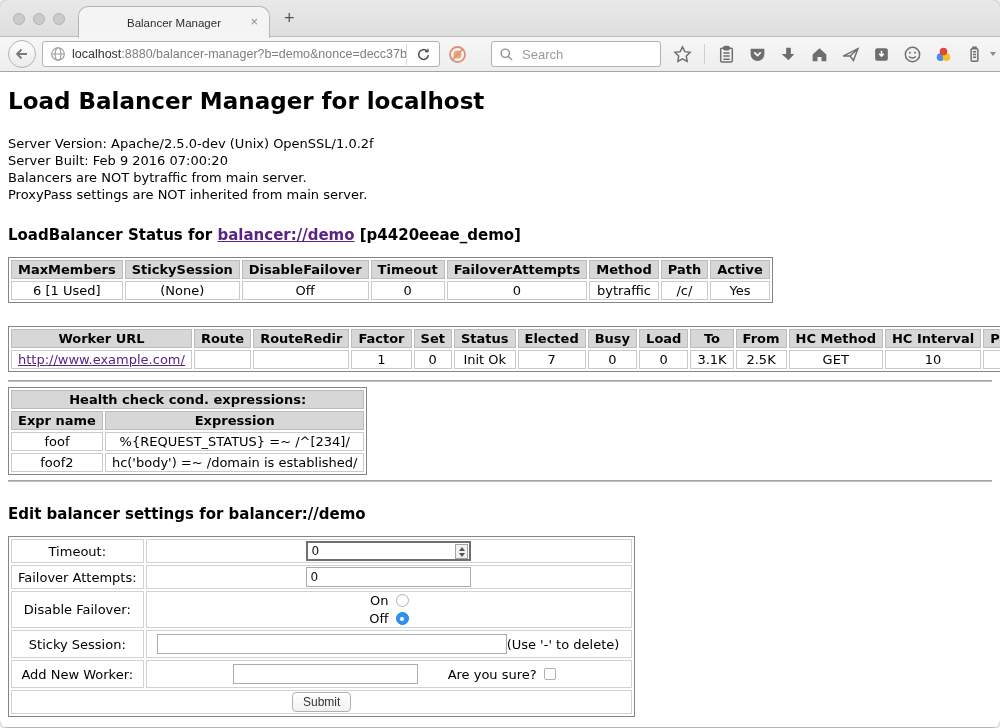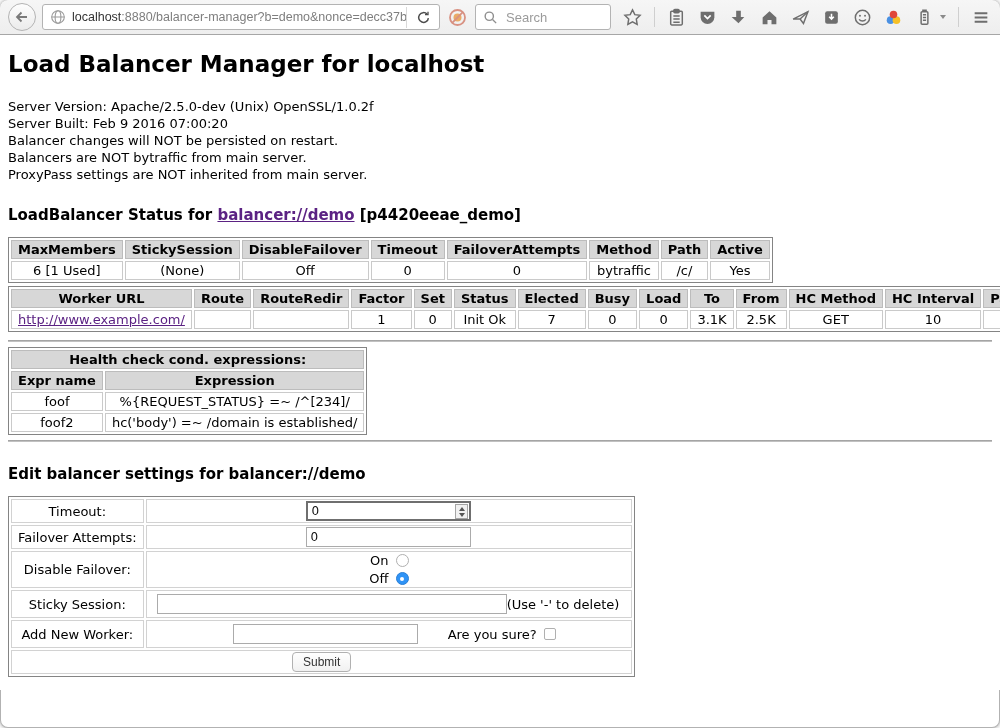--- a/index.html
+++ b/index.html
@@ -22,40 +22,40 @@
   .toolbar { height:35px; background:linear-gradient(#f6f6f6,#eeeeee); border-bottom:1px solid #a6a6a6;
              display:flex; align-items:center; padding:0 8px; }
   .back-btn { flex:none; width:28px; height:28px; border-radius:50%; border:1px solid #b3b3b3;
               background:linear-gradient(#fdfdfd,#ebebeb); display:flex; align-items:center; justify-content:center; }
   .url-field { flex:none; width:398px; height:26px; margin-left:6px; background:#fff; border:1px solid #b3b3b3;
                border-radius:3px; display:flex; align-items:center; padding:0 7px; overflow:hidden; }
   .url-text { flex:1; font-size:12.5px; color:#7e7e7e; white-space:nowrap; overflow:hidden; margin-left:6px; }
   .url-host { color:#333; }
   .reload-btn { flex:none; border-left:1px solid #d9d9d9; padding:3px 1px 3px 9px; display:flex; }
   .blocked-btn { flex:none; margin:0 8px; display:flex; }
-  .search-field { flex:none; width:136px; height:26px; background:#fff; border:1px solid #b3b3b3; border-radius:3px;
-                  display:flex; align-items:center; padding:0 7px; gap:6px; }
+  .search-field { flex:none; width:170px; height:26px; background:#fff; border:1px solid #b3b3b3; border-radius:3px;
+                  display:flex; align-items:center; padding:0 7px; gap:6px;margin-left:16px; }
   .search-field input { border:none; outline:none; width:95px; font-size:13px; color:#444; background:transparent;
                         font-family:"Liberation Sans",sans-serif; }
   .search-field input::placeholder { color:#9b9b9b; }
   .tb-icons { display:flex; align-items:center; gap:12px; margin-left:12px; }
   .tb-icons .sep { width:1px; height:20px; background:#cfcfcf; }
   .caret-down { width:0; height:0; border-left:3.5px solid transparent; border-right:3.5px solid transparent;
                 border-top:4px solid #8a8a8a; margin-left:-6px; }
   .icon18 { display:flex; }
 
   
   .content { background:#fff; height:655px; padding:0 8px; font-family:"DejaVu Sans",sans-serif; font-size:13px; color:#000; overflow:hidden; }
   .content h1 { font-size:23px; line-height:28px; margin:15px 0 20px; font-weight:bold; }
   .server-info div { line-height:17px; font-size:13px; }
   .content h3 { font-size:15px; margin:23px 0 13px; font-weight:bold; }
   a.plink { color:#5b2283; text-decoration:underline; font-weight:bold; }
   a.wlink { color:#5b2283; text-decoration:underline; font-weight:normal; }
 
-  table.apache { border-collapse:separate; border-spacing:2px; border:1px solid #848484; background:#fff; margin-bottom:3px; }
+  table.apache { border-collapse:separate; border-spacing:2px; border:1px solid #848484; background:#fff; margin-bottom:23px; }
   table.apache th { background:#d7d7d7; border:1px solid #bcbcbc; font-weight:bold; padding:1px 6px; font-size:13px; text-align:center; white-space:nowrap; }
   table.apache td { border:1px solid #cacaca; padding:1px 6px; text-align:center; font-size:13px; white-space:nowrap; }
   table.balancer { width:618px; }
   table.worker { width:959px; margin-bottom:8px; }
   table.worker td.lcell, table.health td.lcell { text-align:center; }
   table.health { margin:3px 0 5px; }
   hr.rule { border:none; height:2px; background:linear-gradient(#969696,#cfcfcf); margin:5px 0; }
 
   
   table.form-table { width:594px; margin-bottom:0; }
@@ -88,20 +88,32 @@
   .checkbox { width:12px; height:12px; border:1px solid #b0b0b0; border-radius:2px; background:#fff; margin-left:7px; }
   .submit-cell { text-align:center; }
   .submit-btn { border:1px solid #b1b1b1; border-radius:4px; background:linear-gradient(#ffffff,#f1f1f1);
                 font-size:12px; color:#333; padding:2px 10px; font-family:"Liberation Sans",sans-serif; }
 </style>
 </head>
 <body>
 
 <div class="window">
 
+  <div class="tabbar">
+    <div class="traffic">
+      <span class="light"></span>
+      <span class="light"></span>
+      <span class="light"></span>
+    </div>
+    <div class="tab">
+      <span>Balancer Manager</span>
+      <span class="tab-close">×</span>
+    </div>
+    <span class="newtab">+</span>
+  </div>
 
   <div class="toolbar">
     <span class="back-btn">
       <svg class="icon18" width="16" height="16" viewBox="0 0 16 16" fill="none" stroke="#7a7a7a" stroke-width="1.8">
           <path d="M13 8H3.5"></path>
           <path d="M7.5 3.5 3 8l4.5 4.5"></path>
         </svg>
     </span>
     <div class="url-field">
       <svg class="icon18" width="16" height="16" viewBox="0 0 16 16" fill="none" stroke="#9a9a9a" stroke-width="1.1">
@@ -183,21 +195,20 @@
 
     </div>
   </div>
 
   <div class="content">
     <h1>Load Balancer Manager for localhost</h1>
 
     <div class="server-info">
       <div>Server Version: Apache/2.5.0-dev (Unix) OpenSSL/1.0.2f</div>
       <div>Server Built: Feb 9 2016 07:00:20</div>
-      <div>Balancer changes will NOT be persisted on restart.</div>
       <div>Balancers are NOT bytraffic from main server.</div>
       <div>ProxyPass settings are NOT inherited from main server.</div>
     </div>
 
     <h3><span>LoadBalancer Status for </span><a href="#" class="plink">balancer://demo</a><span> [p4420eeae_demo]</span></h3>
 
     <table class="apache balancer">
       <tbody>
           <tr>
         <th>MaxMembers</th>

